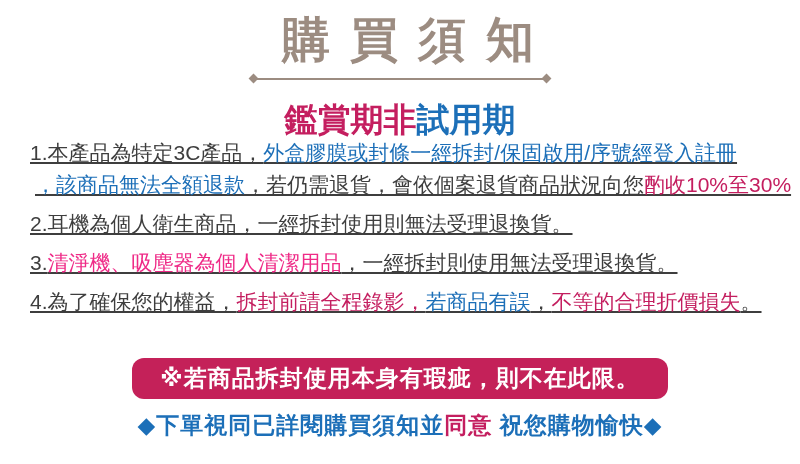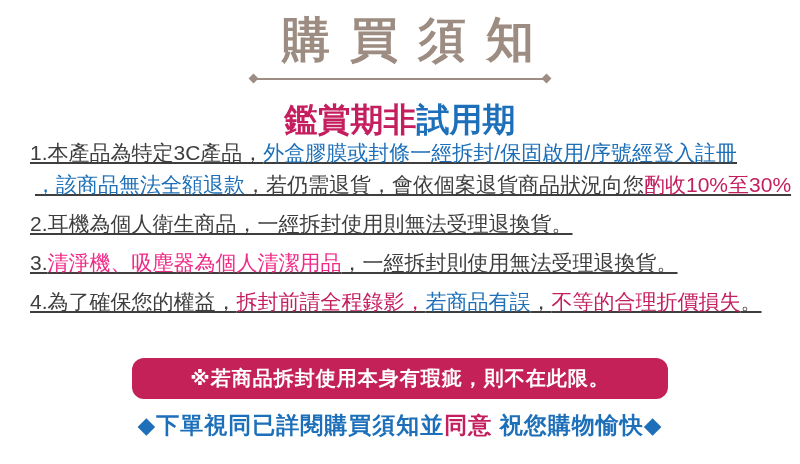--- a/index.html
+++ b/index.html
@@ -74,21 +74,21 @@
     top: 358px; left: 50%;
     transform: translateX(-50%);
     width: 536px;
     height: 41px;
     background: var(--banner_bg);
     border-radius: 12px;
     display: flex;
     align-items: center;
     justify-content: center;
     color: var(--banner_text);
-    font-size: 20px;
+    font-size: 23px;
     font-weight: bold;
     letter-spacing: 1px;
   }
   .footer {
     position: absolute;
     top: 412px; left: 0; right: 0;
     text-align: center;
     font-size: 23px;
     font-weight: bold;
     letter-spacing: 1px;

